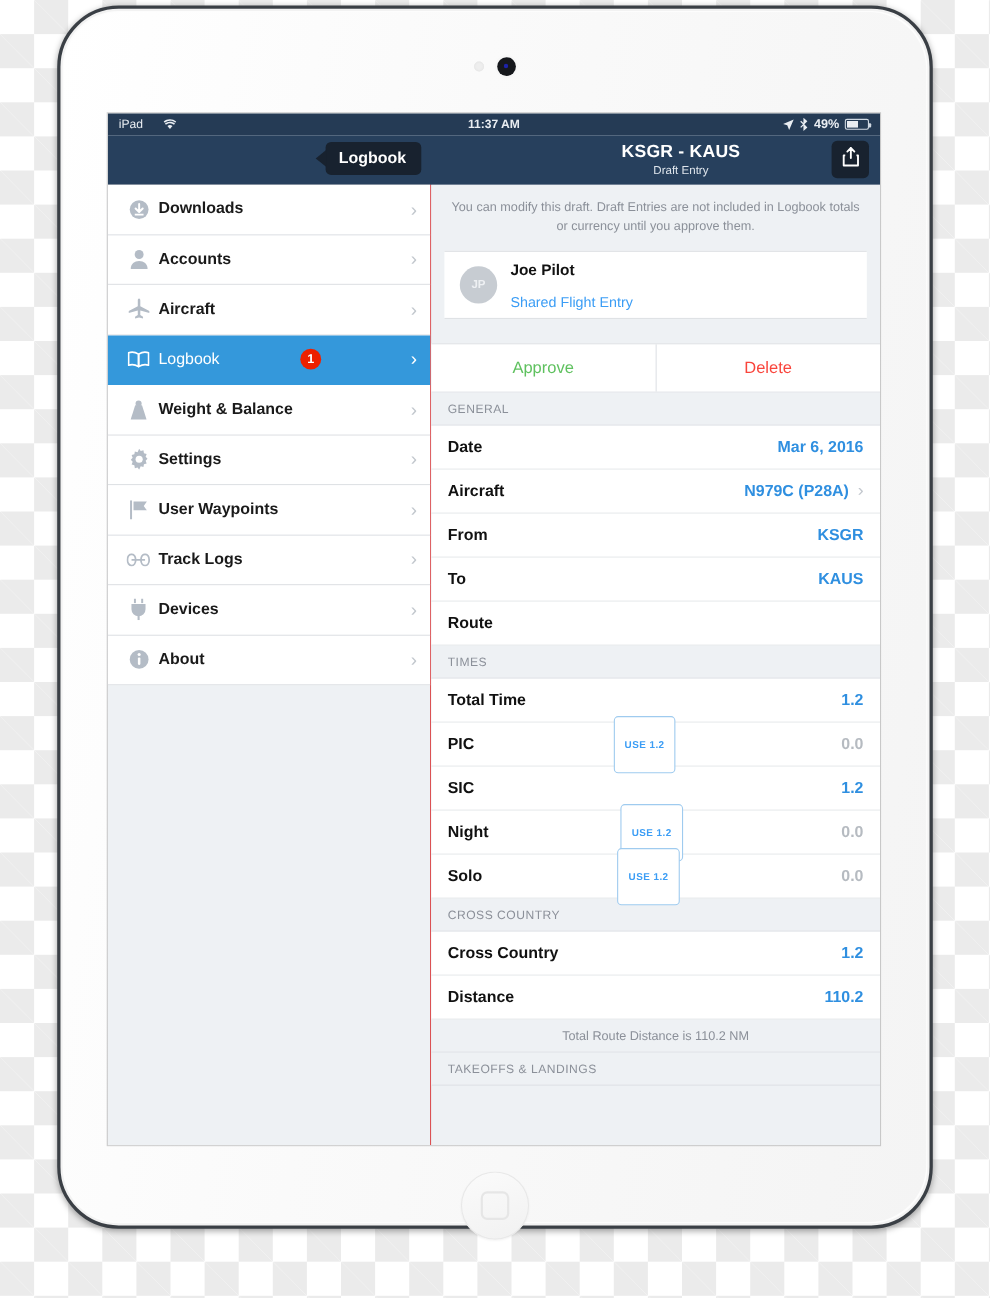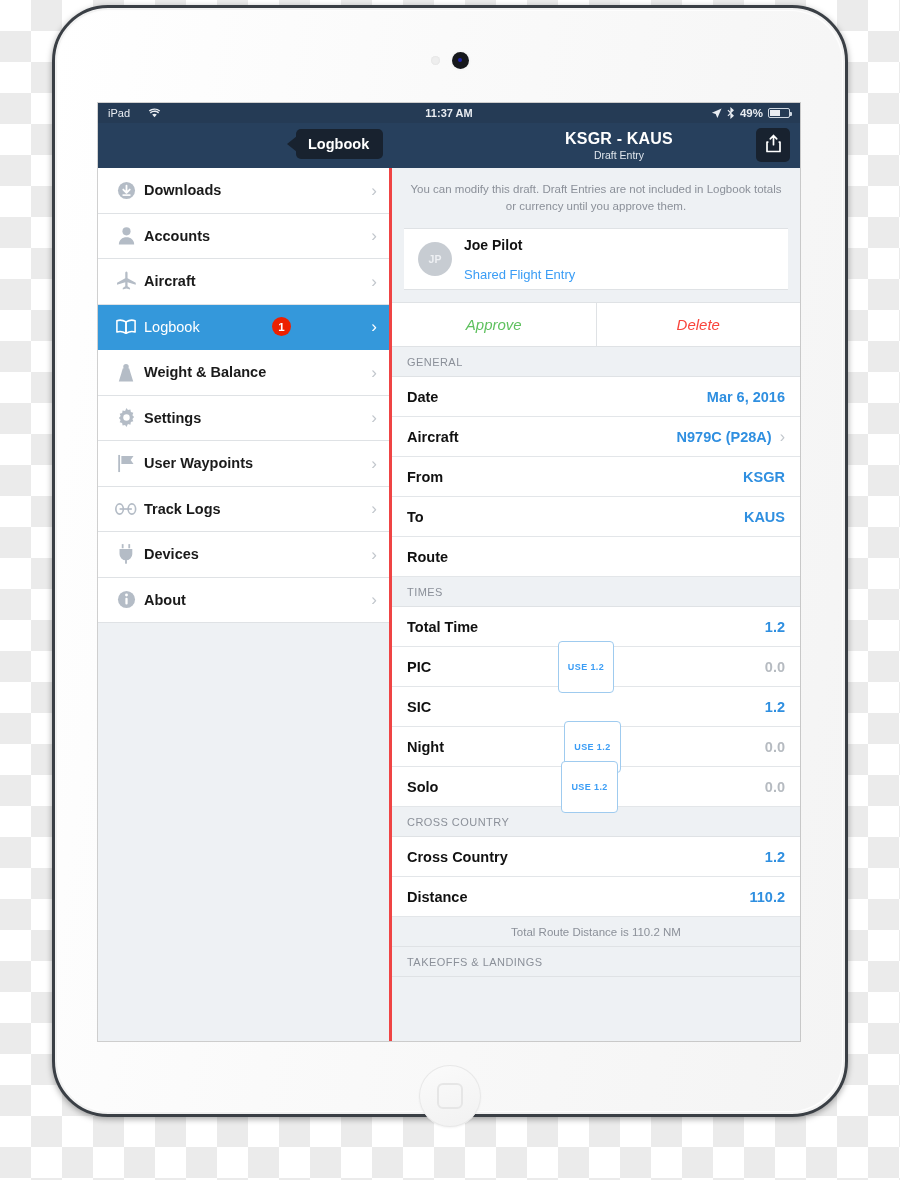--- a/index.html
+++ b/index.html
@@ -90,21 +90,21 @@
   .nav-sub{font-size:10.5px;color:#dfe5ec;margin-top:2px;}
   .share-btn{
     position:absolute;right:10px;top:5px;width:34px;height:34px;
     background:#18222f;border-radius:5px;display:flex;align-items:center;justify-content:center;cursor:pointer;
   }
 
   
   .split{display:flex;height:873px;}
 
   
-  .sidebar{width:294px;background:#0f172a;border-right:3px solid #ef4444;box-sizing:border-box;position:relative;text-align:right;}
+  .sidebar{width:294px;background:#0f172a;border-right:1px solid #ef4444;box-sizing:border-box;position:relative;text-align:right;}
   .side-fill{position:absolute;left:0;right:0;bottom:0;top:0;background:#eef1f4;z-index:0;}
   .side-list{position:relative;z-index:1;background:#fff;}
   .side-item{
     height:45.5px;display:flex;align-items:center;padding:0 12px 0 14px;
     border-bottom:1px solid #dfe2e5;box-sizing:border-box;cursor:pointer;position:relative;
   }
   .side-item .ico{width:28px;display:flex;align-items:center;justify-content:center;color:#b4bcc6;flex:0 0 28px;}
   .side-item .lbl{font-size:14.5px;font-weight:bold;color:#1a1a1a;margin-left:4px;}
   .side-item .chev{margin-left:auto;color:#c2c7cd;font-size:17px;line-height:1;}
   .side-item.active{background:#3498db;border-bottom:1px solid #3498db;}
@@ -127,22 +127,22 @@
     height:62px;display:flex;align-items:center;padding:0 14px;box-sizing:border-box;
   }
   .avatar{
     width:34px;height:34px;border-radius:50%;background:#c7ccd2;color:#eef0f3;
     display:flex;align-items:center;justify-content:center;font-size:10.5px;font-weight:bold;flex:0 0 34px;text-align:right;
   }
   .pilot-text{margin-left:12px;}
   .pilot-name{font-size:14px;font-weight:bold;color:#111;}
   .pilot-sub{font-size:13px;color:#3b9df5;margin-top:14px;}
   .action-row{
-    display:flex;background:#ffffff;height:43px;margin-top:12px;
-    border-top:1px solid #dfe2e5;border-bottom:1px solid #dfe2e5;font-style:italic;
+    display:flex;background:#ffffff;height:43px;margin-top:22px;
+    border-top:1px solid #dfe2e5;border-bottom:1px solid #dfe2e5;
   }
   .action-btn{
     flex:1;display:flex;align-items:center;justify-content:center;
     font-size:15px;cursor:pointer;
   }
   .action-btn.approve{color:#5fc15f;border-right:1px solid #dfe2e5;}
   .action-btn.delete{color:#f9453c;}
 
   .sec-head{
     height:30px;display:flex;align-items:center;padding:0 15px;

